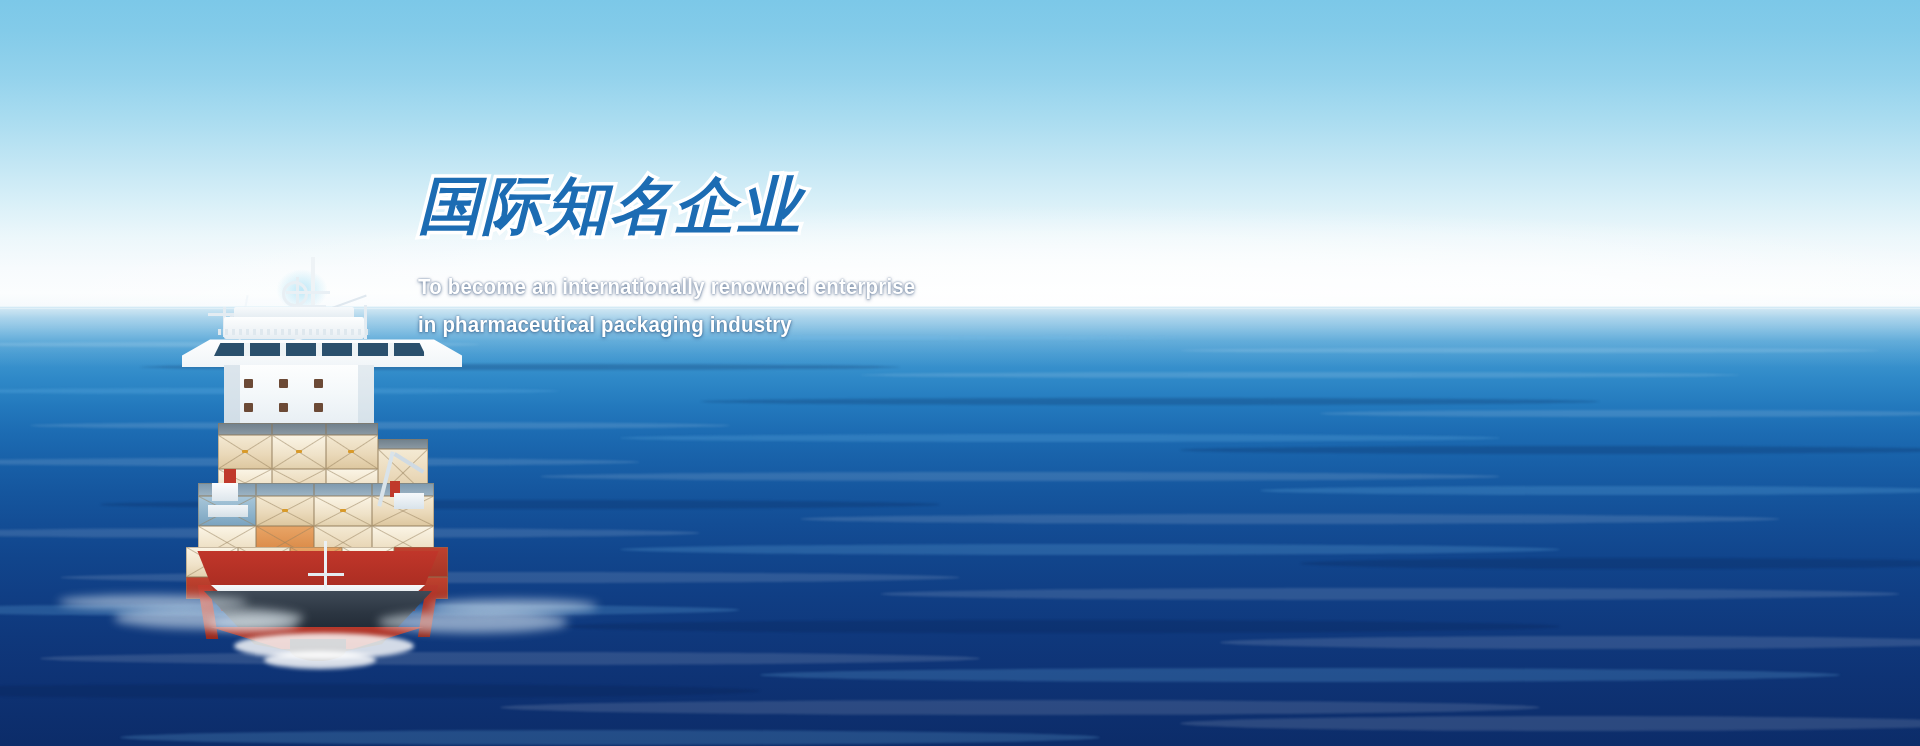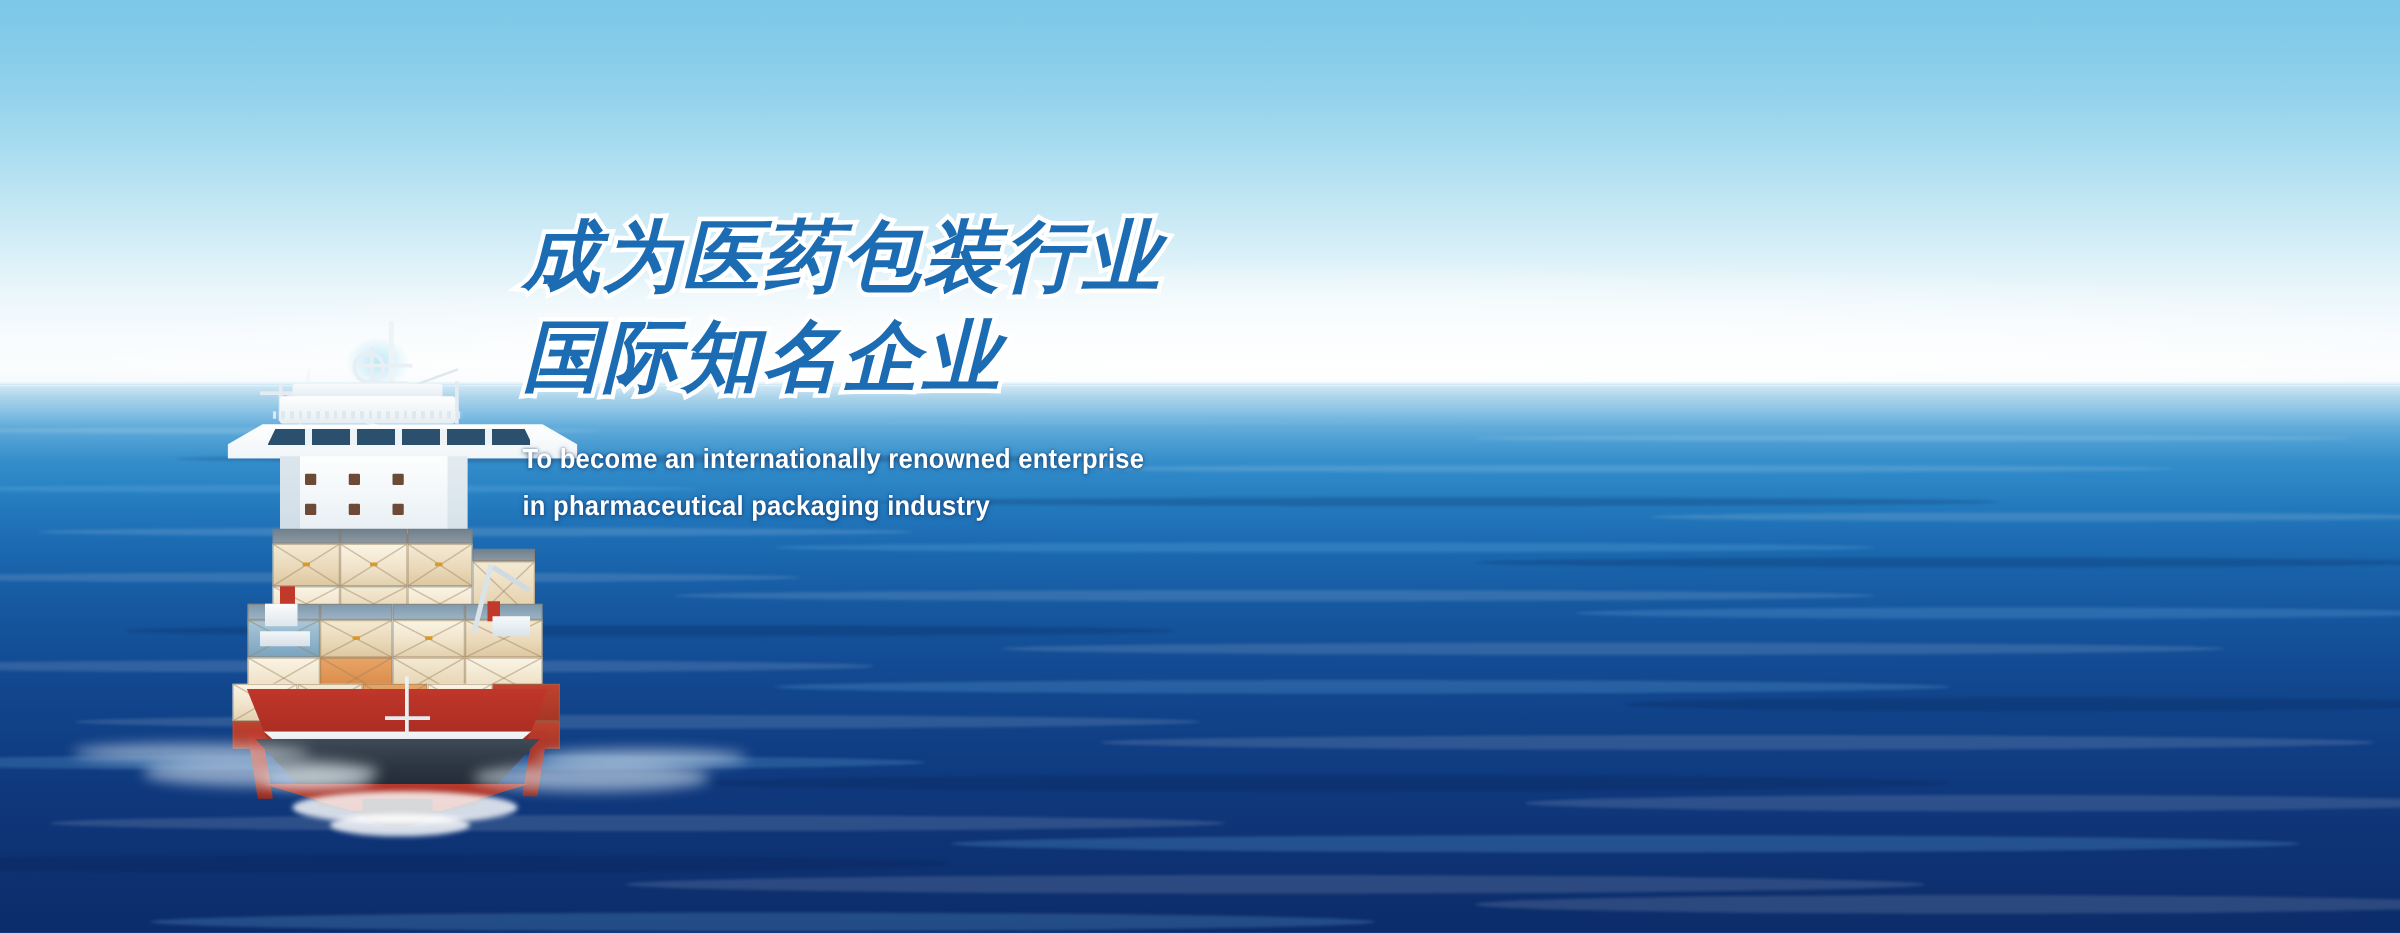--- a/index.html
+++ b/index.html
@@ -402,21 +402,20 @@
     <div class="foam-soft wake-r"></div>
     <div class="foam foam-bow"></div>
     <div class="foam foam-bow2"></div>
     <div class="foam-soft foam-spray"></div>
     <div class="foam-soft foam-tail"></div>
     <div class="foam-soft foam-tailR"></div>
   </div>
 
   <div class="copy">
     <div class="headline">
-      <span class="l1">成为医药包装行业</span>
       <span class="l2">国际知名企业</span>
     </div>
     <div class="subcopy">
       <span class="sl">To become an internationally renowned enterprise</span>
       <span class="sl">in pharmaceutical packaging industry</span>
     </div>
   </div>
 
 </div>
 

